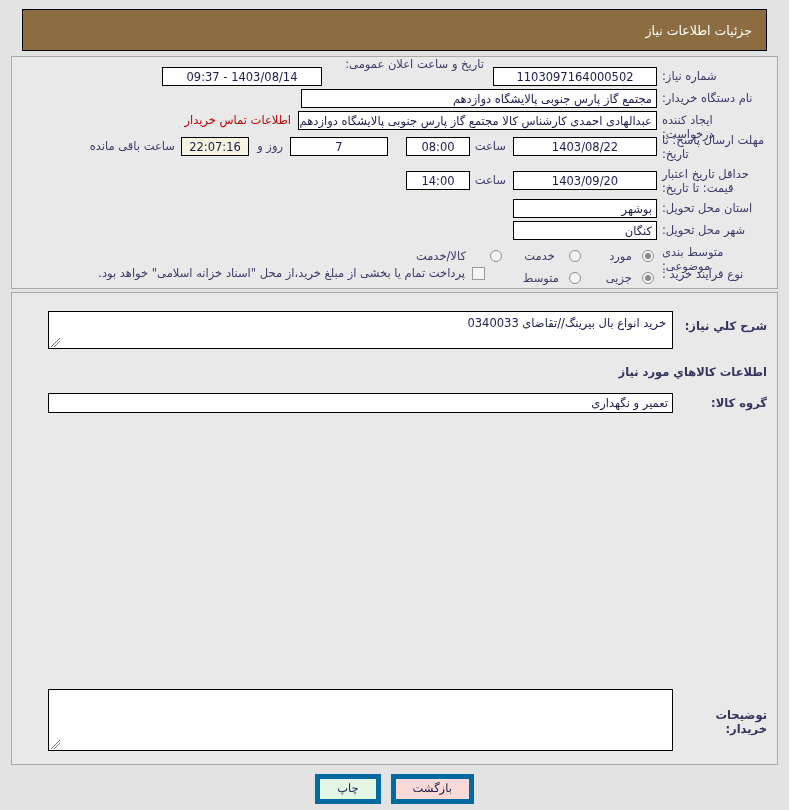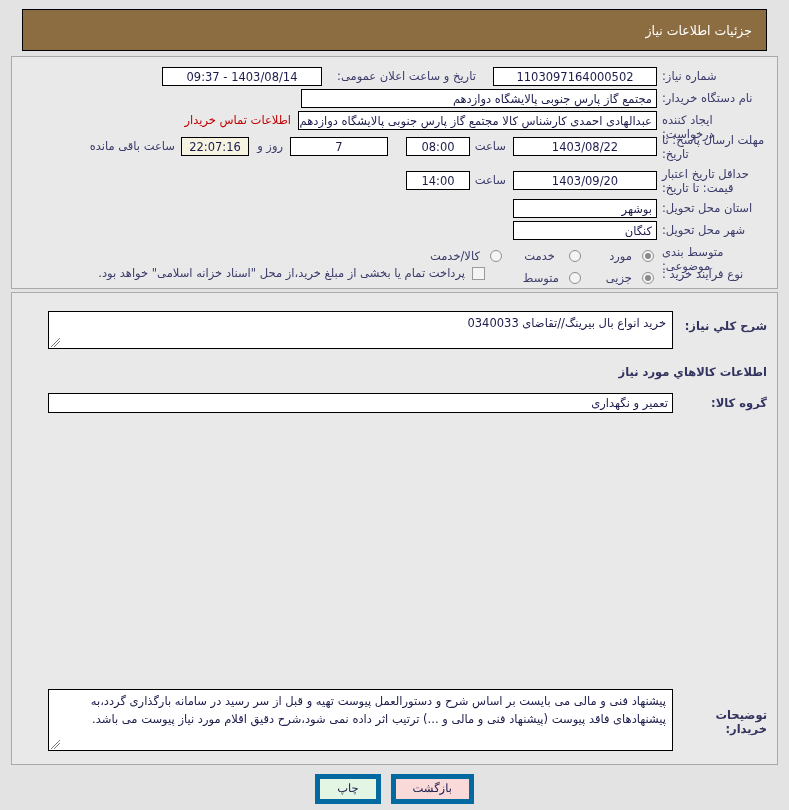--- a/index.html
+++ b/index.html
@@ -139,21 +139,21 @@
 
   <div class="titlebar">
     <span class="t">جزئیات اطلاعات نیاز</span>
   </div>
 
   <div class="panel" id="panel-top">
 
     <div class="abs lbl" style="right:10px; top:12px; width:105px;">شماره نیاز:</div>
     <div class="abs fld" style="right:120px; top:10px; width:164px;">1103097164000502</div>
 
-    <div class="abs lbl" style="right:293px; top:12px; width:155px; text-align:center;">تاریخ و ساعت اعلان عمومی:</div>
+    <div class="abs lbl" style="right:293px; top:0; width:155px; text-align:right;">تاریخ و ساعت اعلان عمومی:</div>
     <div class="abs fld" style="right:455px; top:10px; width:160px;">1403/08/14 - 09:37</div>
 
     <div class="abs lbl" style="right:10px; top:34px; width:105px;">نام دستگاه خریدار:</div>
     <div class="abs fld rt" style="right:120px; top:32px; width:356px; justify-content:flex-start;">مجتمع گاز پارس جنوبی  پالایشگاه دوازدهم</div>
 
     <div class="abs lbl" style="right:10px; top:56px; width:105px;">ایجاد کننده درخواست:</div>
     <div class="abs fld rt" style="right:120px; top:54px; width:359px;">عبدالهادی احمدی کارشناس کالا مجتمع گاز پارس جنوبی  پالایشگاه دوازدهم</div>
     <div class="abs link-red" style="right:486px; top:56px;">اطلاعات تماس خریدار</div>
 
     <div class="abs lbl" style="right:10px; top:76px; width:105px;">مهلت ارسال پاسخ: تا تاریخ:</div>
@@ -180,21 +180,21 @@
     <div class="abs" style="right:123px; top:188px;">
       <span class="radio on"></span>
       <span class="small-lbl" style="margin-right:5px;">مورد</span>
     </div>
     <div class="abs" style="right:196px; top:188px;">
       <span class="radio"></span>
       <span class="small-lbl" style="margin-right:9px;">خدمت</span>
     </div>
     <div class="abs" style="right:275px; top:188px;">
       <span class="radio"></span>
-      <span class="small-lbl" style="margin-right:5px;">کالا/خدمت</span>
+      <span class="small-lbl" style="margin-right:19px;">کالا/خدمت</span>
     </div>
 
     <div class="abs lbl" style="right:10px; top:210px; width:105px;">نوع فرآیند خرید :</div>
     <div class="abs" style="right:123px; top:210px;">
       <span class="radio on"></span>
       <span class="small-lbl" style="margin-right:5px;">جزیی</span>
     </div>
     <div class="abs" style="right:196px; top:210px;">
       <span class="radio"></span>
       <span class="small-lbl" style="margin-right:5px;margin-top:25px;">متوسط</span>
@@ -216,21 +216,20 @@
       </svg>
     </div>
 
     <div class="abs sect-title" style="right:10px; top:72px;">اطلاعات کالاهاي مورد نياز</div>
 
     <div class="abs sect-title" style="right:10px; top:103px; width:75px;">گروه کالا:</div>
     <div class="abs fld rt" style="right:104px; top:100px; width:625px; height:20px;">تعمیر و نگهداری</div>
 
     <div class="abs sect-title" style="right:10px; top:415px; width:88px;">توضیحات خریدار:</div>
     <div class="boxarea" style="right:104px; top:396px; width:625px; height:62px; text-align:right;">
-      <span>پیشنهاد فنی و مالی می بایست بر اساس شرح و دستورالعمل پیوست تهیه و قبل از سر رسید در سامانه بارگذاری گردد،به پیشنهادهای فاقد پیوست (پیشنهاد فنی و مالی و ...) ترتیب اثر داده نمی شود،شرح دقیق اقلام مورد نیاز پیوست می باشد.</span>
       <svg class="grip" viewBox="0 0 9 9">
         <line x1="0" y1="9" x2="9" y2="0" stroke="#777" stroke-width="1"></line>
         <line x1="3" y1="9" x2="9" y2="3" stroke="#777" stroke-width="1"></line>
       </svg>
     </div>
   </div>
 
   <div class="pager">
     <span>نمایش 1 تا 10.</span>
     <a href="#" class="link-blue">[ آخرین / بعد]</a>

